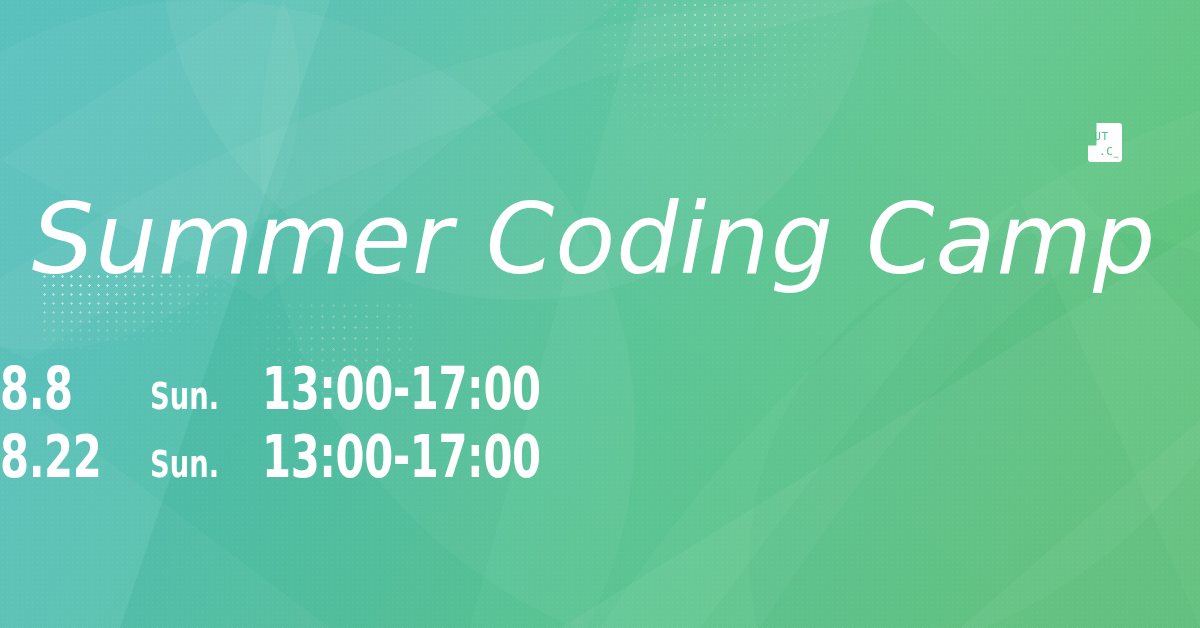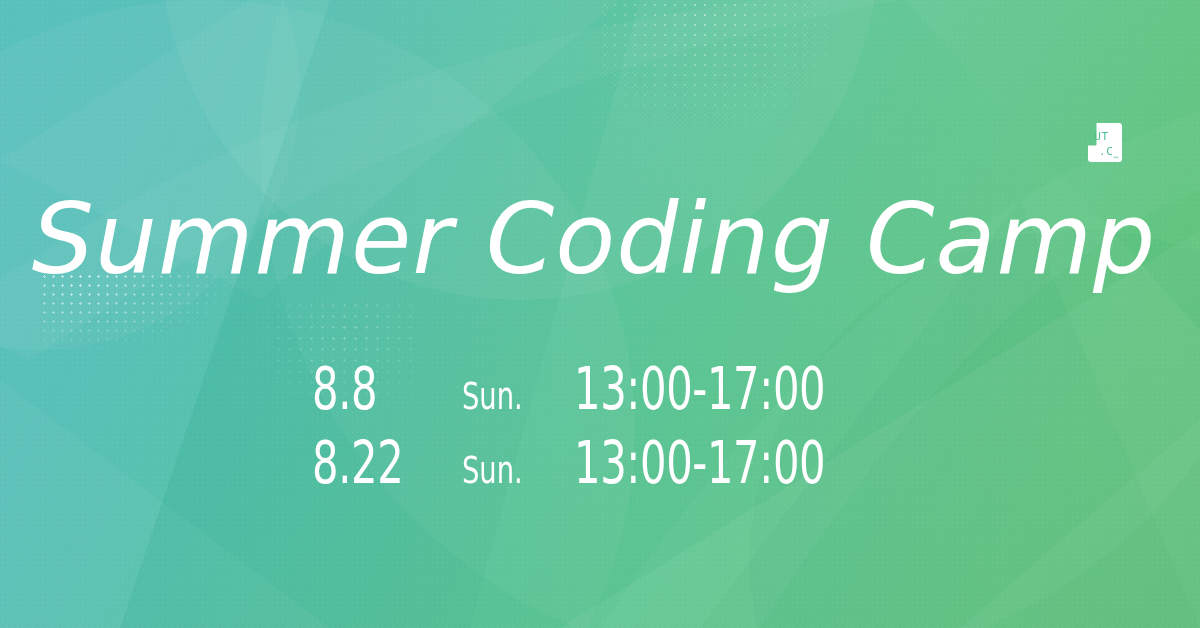--- a/index.html
+++ b/index.html
@@ -111,22 +111,22 @@
     white-space: nowrap;
   }
 
   .schedule {
     position: absolute;
     left: 0;
     right: 0;
     top: 355px;
     display: flex;
     flex-direction: column;
-    align-items: center;
-    gap: 6px;
+    align-items: flex-start;
+    font-weight: bold;
   }
   .sched-row {
     display: grid;
     grid-template-columns: 150px 112px auto;
     align-items: baseline;
     color: #ffffff;
     font-family: "DejaVu Sans Condensed", "Liberation Sans Narrow", "DejaVu Sans", sans-serif;
     white-space: nowrap;
   }
   .sched-date {

